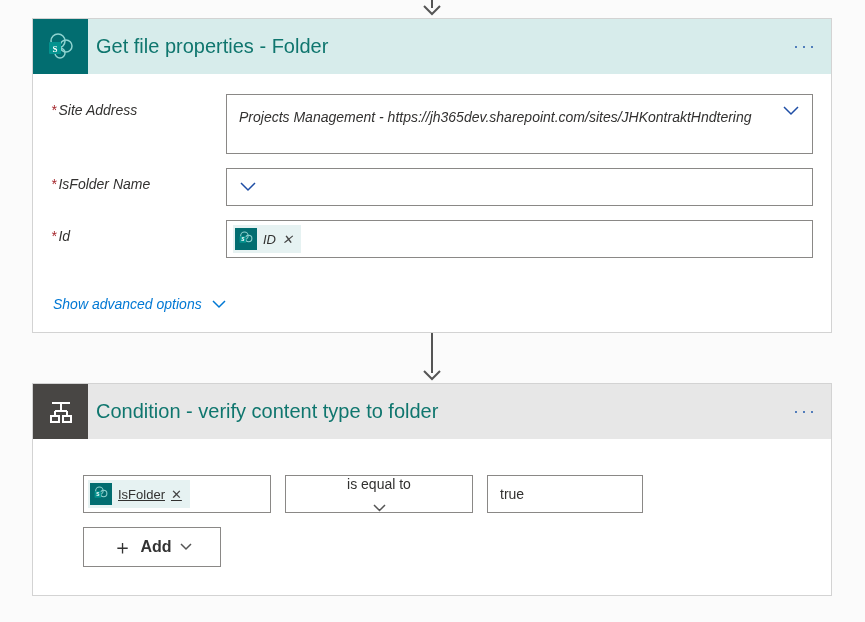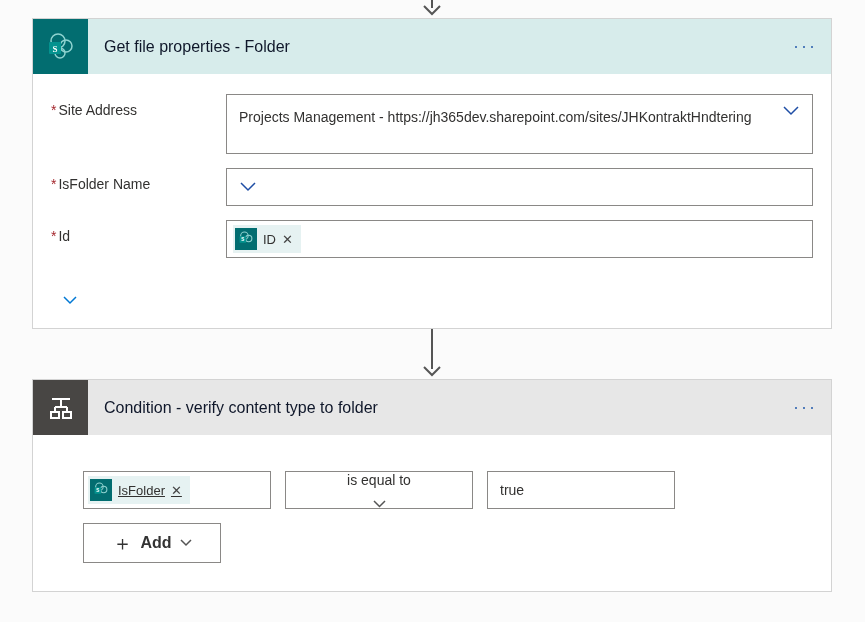--- a/index.html
+++ b/index.html
@@ -44,37 +44,38 @@
     display: flex;
     align-items: center;
     justify-content: center;
     flex-shrink: 0;
   }
   .header-icon.teal { background: #026d70; }
   .header-icon.dark { background: #484644; }
 
   .header-title {
     flex: 1;
-    padding-left: 16px;
-    font-size: 16px;
-    color: #0f172a;
+    padding-left: 8px;
+    font-size: 20px;
+    color: #0f766e;
   }
 
   .header-menu {
     width: 40px;
     text-align: center;
     color: #3b6cb3;
     font-size: 18px;
     letter-spacing: 2px;
     cursor: pointer;
     padding-right: 12px;
   }
 
   .card-body {
     padding: 20px 18px 20px 18px;
+    font-style: italic;
   }
 
   .form-row {
     display: flex;
     align-items: flex-start;
     margin-bottom: 14px;
   }
   .form-row:last-of-type { margin-bottom: 0; }
 
   .form-label {
@@ -157,21 +158,21 @@
   }
   .cond-box {
     border: 1px solid #8a8886;
     height: 38px;
     display: flex;
     align-items: center;
     background: #fff;
   }
   .cond-box.lhs { width: 188px; padding: 0 4px; text-decoration: underline; }
   .cond-box.op  { width: 188px; padding: 0 12px; justify-content: space-between; flex-direction: column; }
-  .cond-box.rhs { width: 188px; padding: 0 12px; }
+  .cond-box.rhs { width: 156px; padding: 0 12px; }
 
   .add-btn {
     border: 1px solid #8a8886;
     height: 40px;
     width: 138px;
     display: inline-flex;
     align-items: center;
     justify-content: center;
     gap: 8px;
     cursor: pointer;
@@ -254,20 +255,21 @@
               <text x="9" y="19.5" text-anchor="middle" fill="#fff" font-size="9" font-weight="600">S</text>
             </svg>
           </span>
           <span class="token-label">ID</span>
           <span class="token-x">✕</span>
         </span>
       </div>
     </div>
 
     <div class="adv-link">
+      <span>Show advanced options</span>
       <span class="chev">
         <svg width="14" height="9" viewBox="0 0 14 9">
             <polyline points="1,1 7,7 13,1" fill="none" stroke="#0078d4" stroke-width="1.5"></polyline>
           </svg>
       </span>
     </div>
 
   </div>
 </div>
 

